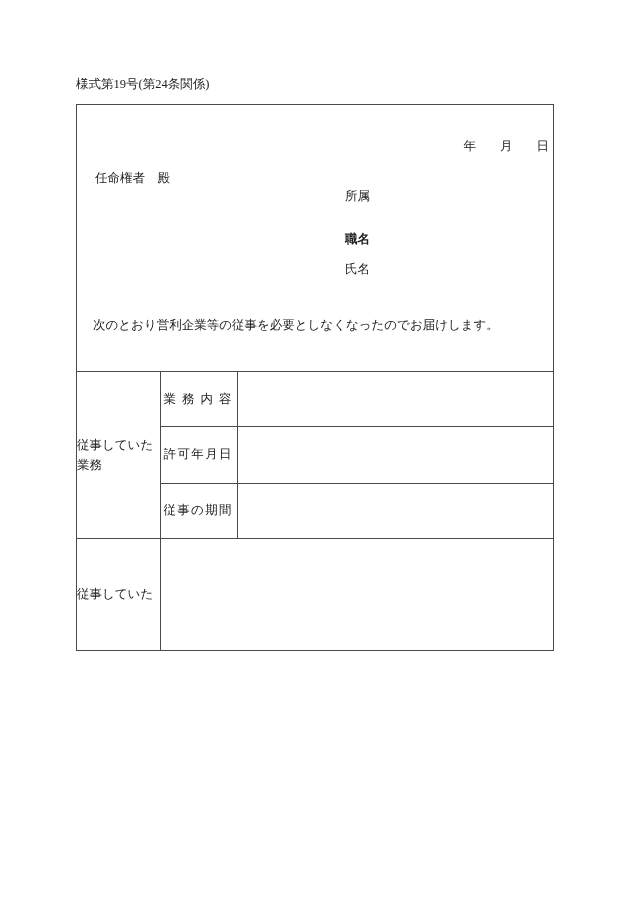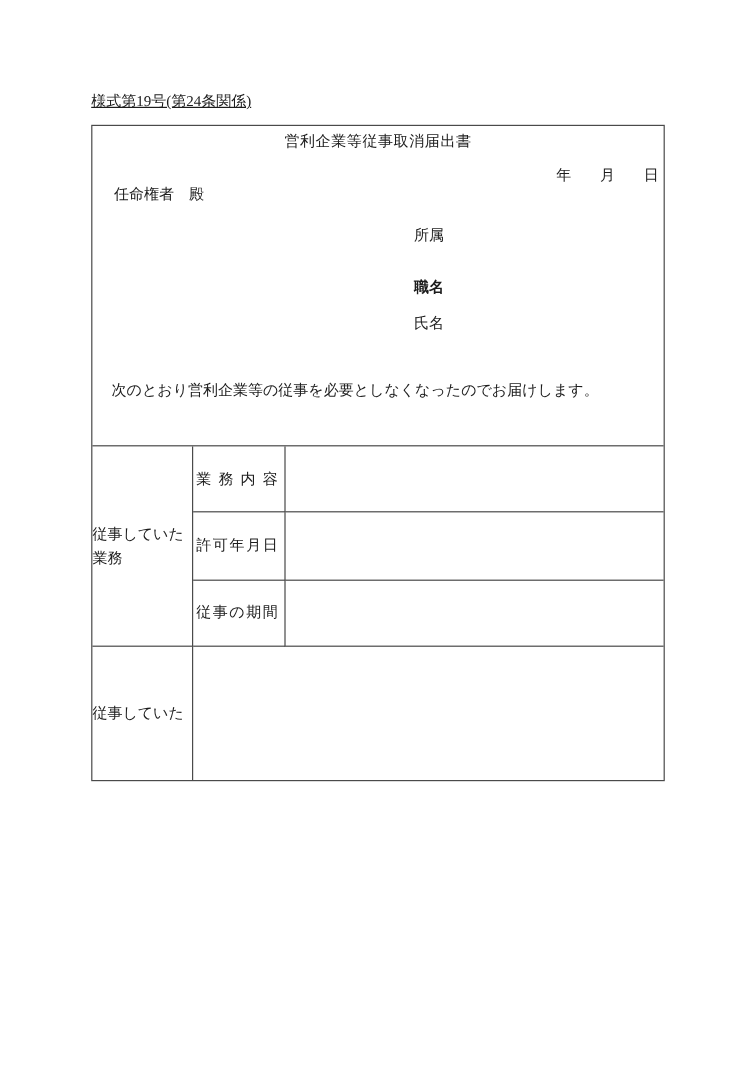--- a/index.html
+++ b/index.html
@@ -14,21 +14,20 @@
     background: #ffffff;
     color: #1c1c1c;
     font-size: 12.5px;
     line-height: 1.15;
     overflow: hidden;
   }
   .form-number {
     position: absolute;
     left: 76px;
     top: 77px;
-    text-decoration: underline;
   }
   
   .docbox {
     position: absolute;
     left: 76px;
     top: 104px;
     width: 478px;
     height: 547px;
     border: 1px solid #4a4a4a;
   }
@@ -42,21 +41,21 @@
   .dateline {
     position: absolute;
     top: 34px;
     right: 4px;
     display: flex;
     gap: 24px;
   }
   .addressee {
     position: absolute;
     left: 18px;
-    top: 50px;
+    top: 66px;
   }
   .submitter-field {
     position: absolute;
     left: 268px;
   }
   .f-affiliation { top: 84px; }
   .f-position   { top: 127px; font-weight: bold; }
   .f-name       { top: 157px; text-align: center; }
   .body-text {
     position: absolute;
@@ -111,21 +110,20 @@
 </style>
 </head>
 <body>
 
 <div class="sheet">
 
   <div class="form-number">様式第19号(第24条関係)</div>
 
   <div class="docbox">
 
-    <div class="doc-title">営利企業等従事取消届出書</div>
 
     <div class="dateline">
       <span>年</span>
       <span>月</span>
       <span>日</span>
     </div>
 
     <div class="addressee">任命権者　殿</div>
 
     <div class="submitter-field f-affiliation">所属</div>

